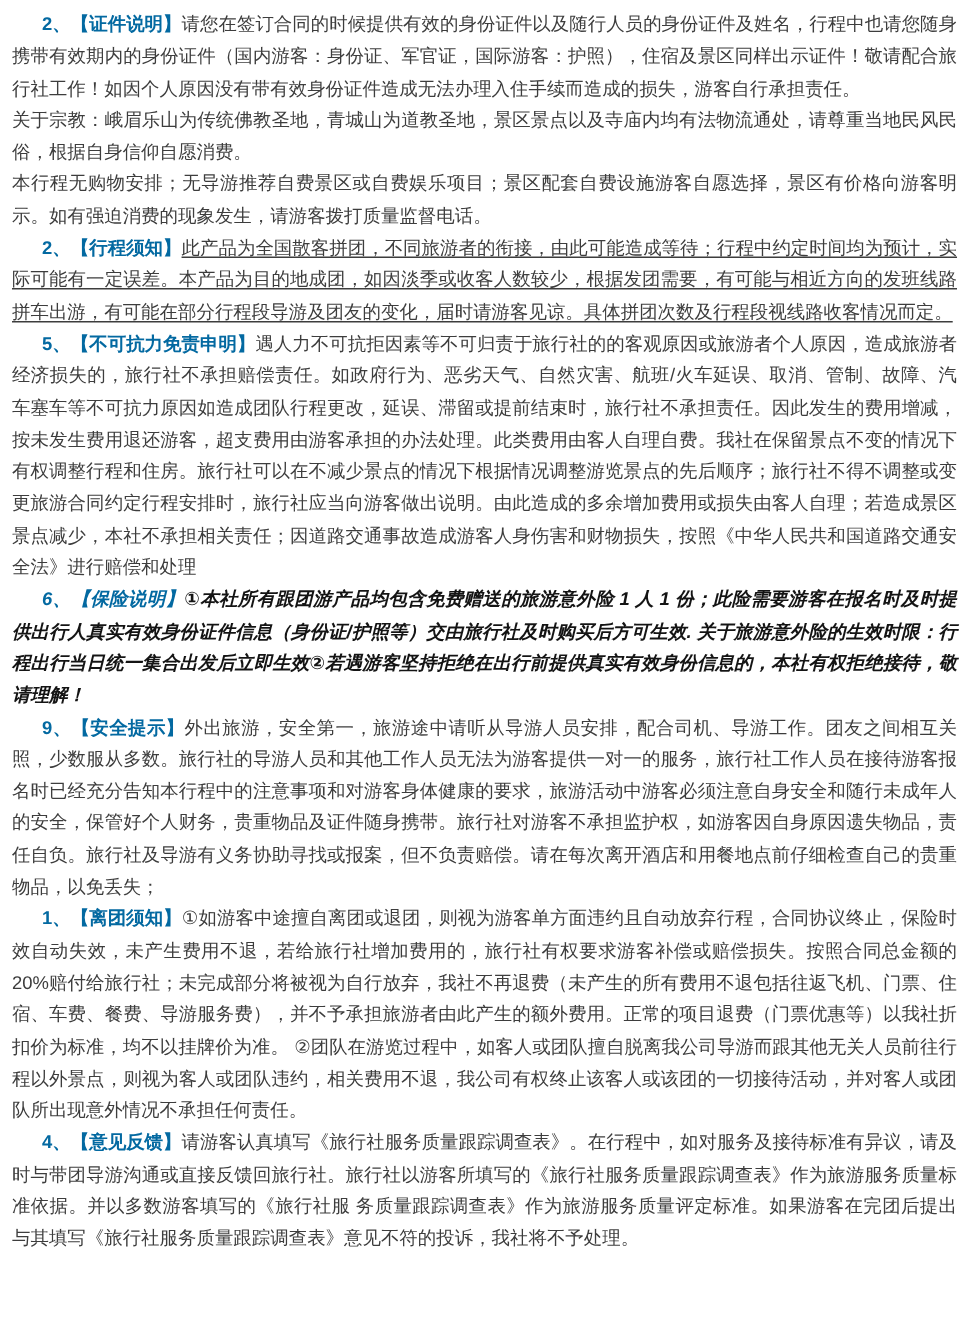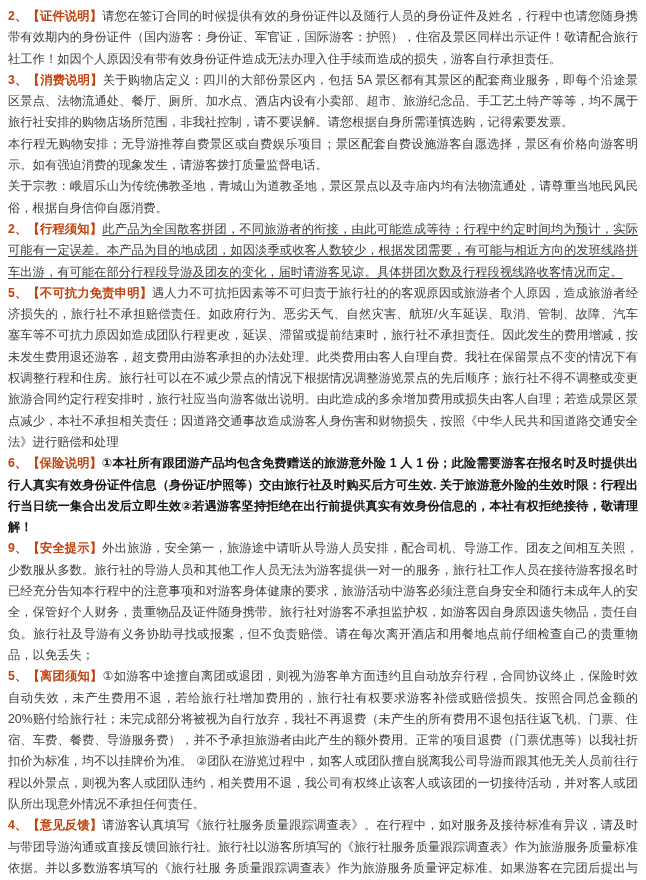--- a/index.html
+++ b/index.html
@@ -11,41 +11,41 @@
     background: #ffffff;
     font-family: "Liberation Sans", "DejaVu Sans", sans-serif;
     font-size: 12.3px;
     line-height: 21.3px;
     color: #3d3d3d;
     text-align: justify;
   }
   .page p { margin: 0; }
   .sec-heading {
     font-weight: 700;
-    color: #c2410c;
+    color: #0369a1;
+    margin-left: 20px;
   }
   .underline-body { text-decoration: underline; text-underline-offset: 2px; }
-  .bold-body { font-weight: 700; color: #141414; }
+  .bold-body { font-weight: 700; color: #141414; font-style: italic; }
 </style>
 </head>
 <body>
 
 <div class="page">
 
   <p><strong class="sec-heading">2、【证件说明】</strong><span>请您在签订合同的时候提供有效的身份证件以及随行人员的身份证件及姓名，行程中也请您随身携带有效期内的身份证件（国内游客：身份证、军官证，国际游客：护照），住宿及景区同样出示证件！敬请配合旅行社工作！如因个人原因没有带有效身份证件造成无法办理入住手续而造成的损失，游客自行承担责任。</span></p>
 
-  <p><strong class="sec-heading">3、【消费说明】</strong><span>关于购物店定义：四川的大部份景区内，包括 5A 景区都有其景区的配套商业服务，即每个沿途景区景点、法物流通处、餐厅、厕所、加水点、酒店内设有小卖部、超市、旅游纪念品、手工艺土特产等等，均不属于旅行社安排的购物店场所范围，非我社控制，请不要误解。请您根据自身所需谨慎选购，记得索要发票。</span></p>
+  <p><span>关于宗教：峨眉乐山为传统佛教圣地，青城山为道教圣地，景区景点以及寺庙内均有法物流通处，请尊重当地民风民俗，根据自身信仰自愿消费。</span></p>
   <p><span>本行程无购物安排；无导游推荐自费景区或自费娱乐项目；景区配套自费设施游客自愿选择，景区有价格向游客明示。如有强迫消费的现象发生，请游客拨打质量监督电话。</span></p>
-  <p><span>关于宗教：峨眉乐山为传统佛教圣地，青城山为道教圣地，景区景点以及寺庙内均有法物流通处，请尊重当地民风民俗，根据自身信仰自愿消费。</span></p>
 
   <p><strong class="sec-heading">2、【行程须知】</strong><span class="underline-body">此产品为全国散客拼团，不同旅游者的衔接，由此可能造成等待；行程中约定时间均为预计，实际可能有一定误差。本产品为目的地成团，如因淡季或收客人数较少，根据发团需要，有可能与相近方向的发班线路拼车出游，有可能在部分行程段导游及团友的变化，届时请游客见谅。具体拼团次数及行程段视线路收客情况而定。</span></p>
 
   <p><strong class="sec-heading">5、【不可抗力免责申明】</strong><span>遇人力不可抗拒因素等不可归责于旅行社的的客观原因或旅游者个人原因，造成旅游者经济损失的，旅行社不承担赔偿责任。如政府行为、恶劣天气、自然灾害、航班/火车延误、取消、管制、故障、汽车塞车等不可抗力原因如造成团队行程更改，延误、滞留或提前结束时，旅行社不承担责任。因此发生的费用增减，按未发生费用退还游客，超支费用由游客承担的办法处理。此类费用由客人自理自费。我社在保留景点不变的情况下有权调整行程和住房。旅行社可以在不减少景点的情况下根据情况调整游览景点的先后顺序；旅行社不得不调整或变更旅游合同约定行程安排时，旅行社应当向游客做出说明。由此造成的多余增加费用或损失由客人自理；若造成景区景点减少，本社不承担相关责任；因道路交通事故造成游客人身伤害和财物损失，按照《中华人民共和国道路交通安全法》进行赔偿和处理</span></p>
 
   <p class="bold-body"><strong class="sec-heading">6、【保险说明】</strong><span>①本社所有跟团游产品均包含免费赠送的旅游意外险 1 人 1 份；此险需要游客在报名时及时提供出行人真实有效身份证件信息（身份证/护照等）交由旅行社及时购买后方可生效. 关于旅游意外险的生效时限：行程出行当日统一集合出发后立即生效②若遇游客坚持拒绝在出行前提供真实有效身份信息的，本社有权拒绝接待，敬请理解！</span></p>
 
   <p><strong class="sec-heading">9、【安全提示】</strong><span>外出旅游，安全第一，旅游途中请听从导游人员安排，配合司机、导游工作。团友之间相互关照，少数服从多数。旅行社的导游人员和其他工作人员无法为游客提供一对一的服务，旅行社工作人员在接待游客报名时已经充分告知本行程中的注意事项和对游客身体健康的要求，旅游活动中游客必须注意自身安全和随行未成年人的安全，保管好个人财务，贵重物品及证件随身携带。旅行社对游客不承担监护权，如游客因自身原因遗失物品，责任自负。旅行社及导游有义务协助寻找或报案，但不负责赔偿。请在每次离开酒店和用餐地点前仔细检查自己的贵重物品，以免丢失；</span></p>
 
-  <p><strong class="sec-heading">5、【离团须知】</strong><span>①如游客中途擅自离团或退团，则视为游客单方面违约且自动放弃行程，合同协议终止，保险时效自动失效，未产生费用不退，若给旅行社增加费用的，旅行社有权要求游客补偿或赔偿损失。按照合同总金额的 20%赔付给旅行社；未完成部分将被视为自行放弃，我社不再退费（未产生的所有费用不退包括往返飞机、门票、住宿、车费、餐费、导游服务费），并不予承担旅游者由此产生的额外费用。正常的项目退费（门票优惠等）以我社折扣价为标准，均不以挂牌价为准。 ②团队在游览过程中，如客人或团队擅自脱离我公司导游而跟其他无关人员前往行程以外景点，则视为客人或团队违约，相关费用不退，我公司有权终止该客人或该团的一切接待活动，并对客人或团队所出现意外情况不承担任何责任。</span></p>
+  <p><strong class="sec-heading">1、【离团须知】</strong><span>①如游客中途擅自离团或退团，则视为游客单方面违约且自动放弃行程，合同协议终止，保险时效自动失效，未产生费用不退，若给旅行社增加费用的，旅行社有权要求游客补偿或赔偿损失。按照合同总金额的 20%赔付给旅行社；未完成部分将被视为自行放弃，我社不再退费（未产生的所有费用不退包括往返飞机、门票、住宿、车费、餐费、导游服务费），并不予承担旅游者由此产生的额外费用。正常的项目退费（门票优惠等）以我社折扣价为标准，均不以挂牌价为准。 ②团队在游览过程中，如客人或团队擅自脱离我公司导游而跟其他无关人员前往行程以外景点，则视为客人或团队违约，相关费用不退，我公司有权终止该客人或该团的一切接待活动，并对客人或团队所出现意外情况不承担任何责任。</span></p>
 
   <p><strong class="sec-heading">4、【意见反馈】</strong><span>请游客认真填写《旅行社服务质量跟踪调查表》。在行程中，如对服务及接待标准有异议，请及时与带团导游沟通或直接反馈回旅行社。旅行社以游客所填写的《旅行社服务质量跟踪调查表》作为旅游服务质量标准依据。并以多数游客填写的《旅行社服 务质量跟踪调查表》作为旅游服务质量评定标准。如果游客在完团后提出与其填写《旅行社服务质量跟踪调查表》意见不符的投诉，我社将不予处理。</span></p>
 
 </div>
 
 </body></html>

